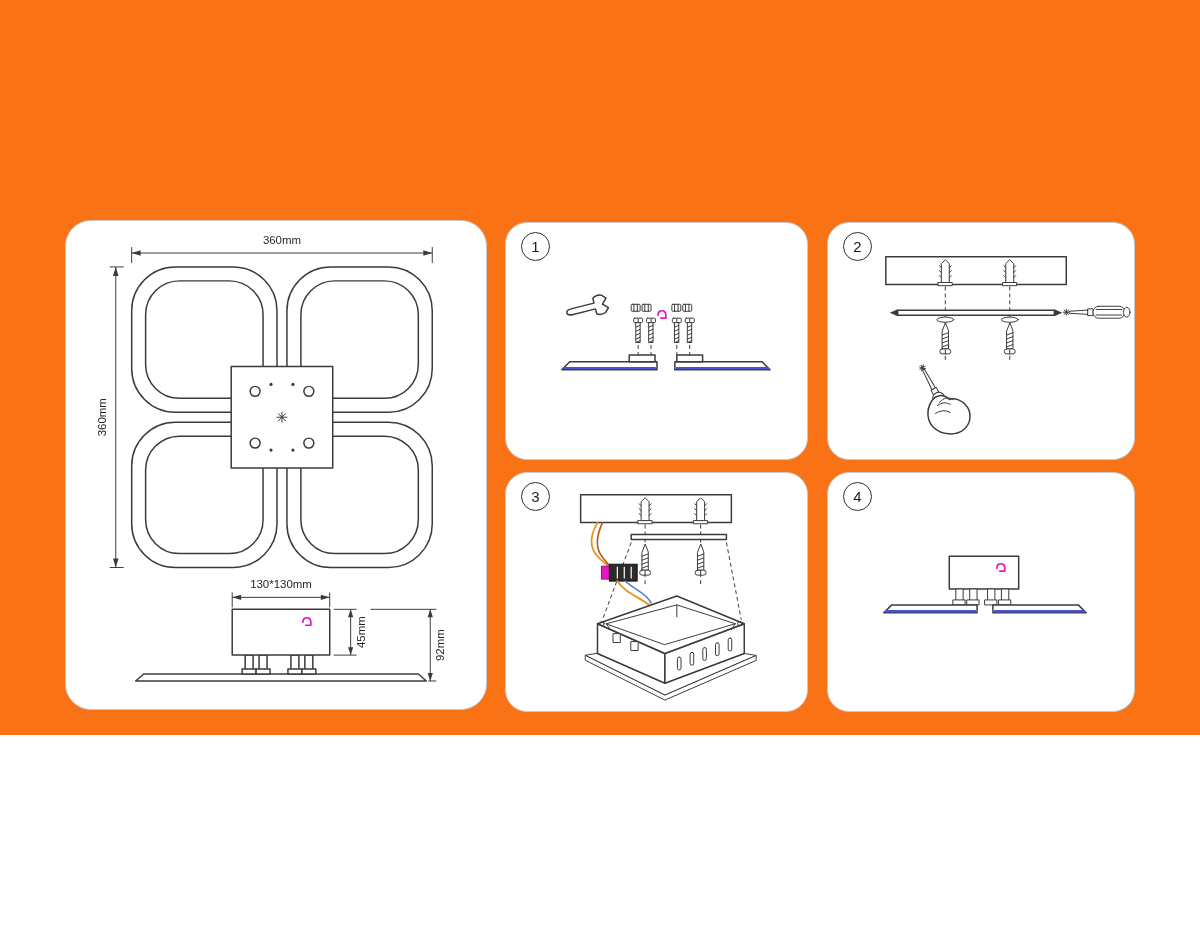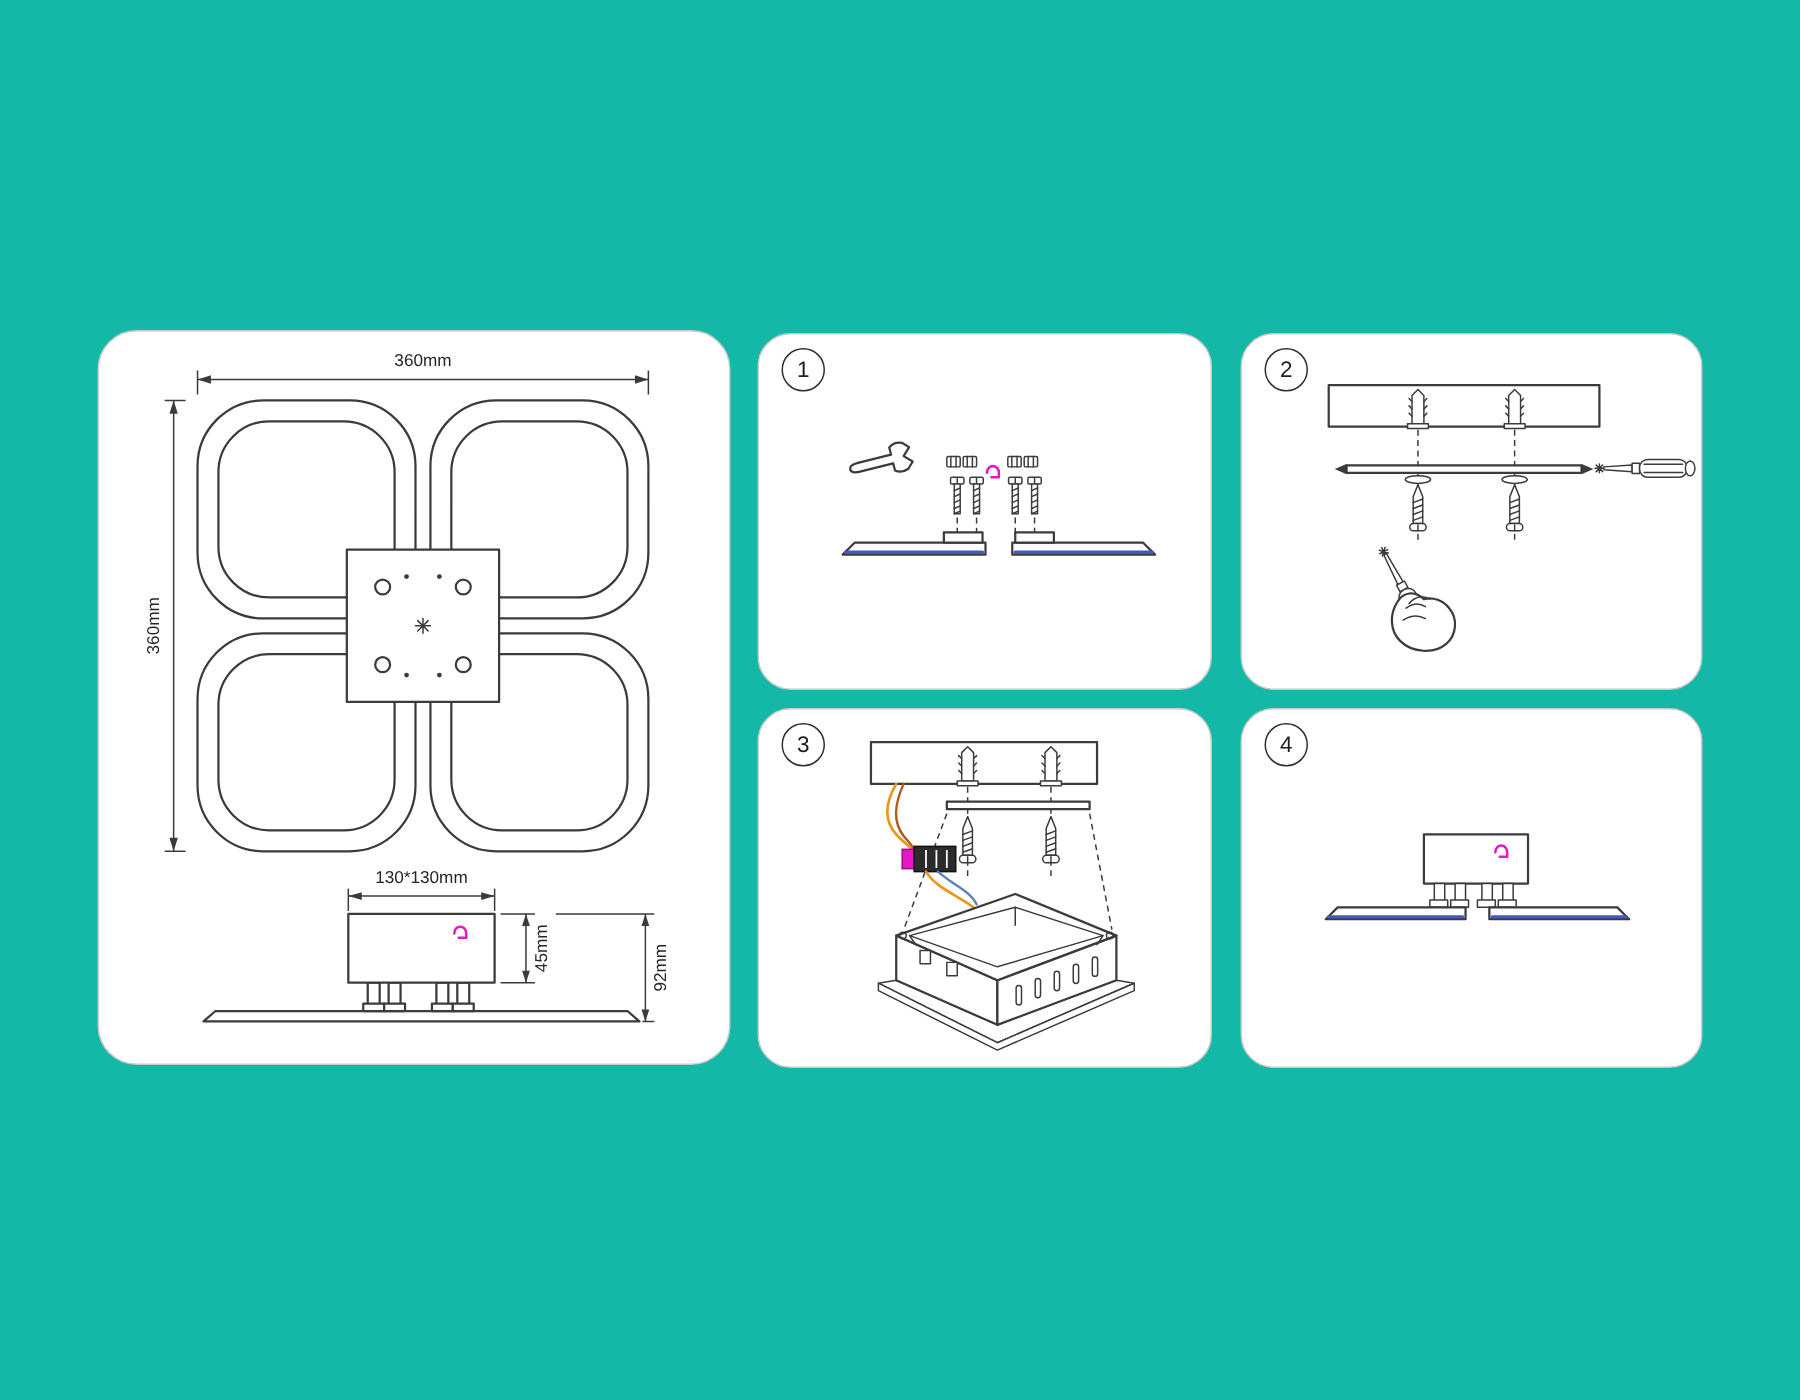--- a/index.html
+++ b/index.html
@@ -1,17 +1,17 @@
 <!DOCTYPE html>
 <html><head>
 <meta charset="utf-8">
 <style>
   *{box-sizing:border-box;margin:0;padding:0}
   html,body{width:1200px;height:933px;background:#fff;font-family:"Liberation Sans",sans-serif}
-  .sheet{position:relative;width:1200px;height:933px;background:#14b8a6;overflow:hidden}
+  .sheet{position:relative;width:1200px;height:735px;background:#f97316;overflow:hidden}
   .panel{position:absolute;background:#fff;border:1.5px solid #c9c9c9}
   .panel-dim{left:65px;top:220px;width:422px;height:490px;border-radius:26px}
   .panel-1{left:505px;top:222px;width:303px;height:238px;border-radius:22px}
   .panel-2{left:827px;top:222px;width:308px;height:238px;border-radius:22px}
   .panel-3{left:505px;top:472px;width:303px;height:240px;border-radius:22px}
   .panel-4{left:827px;top:472px;width:308px;height:240px;border-radius:22px}
   .panel svg{position:absolute;left:0;top:0;width:100%;height:100%;display:block}
   .badge{position:absolute;top:9px;left:15px;width:29px;height:29px;border:1.6px solid #2e2e2e;
          border-radius:50%;display:flex;align-items:center;justify-content:center;
          font-size:15px;color:#1d1d1d;background:#fff;z-index:2}

